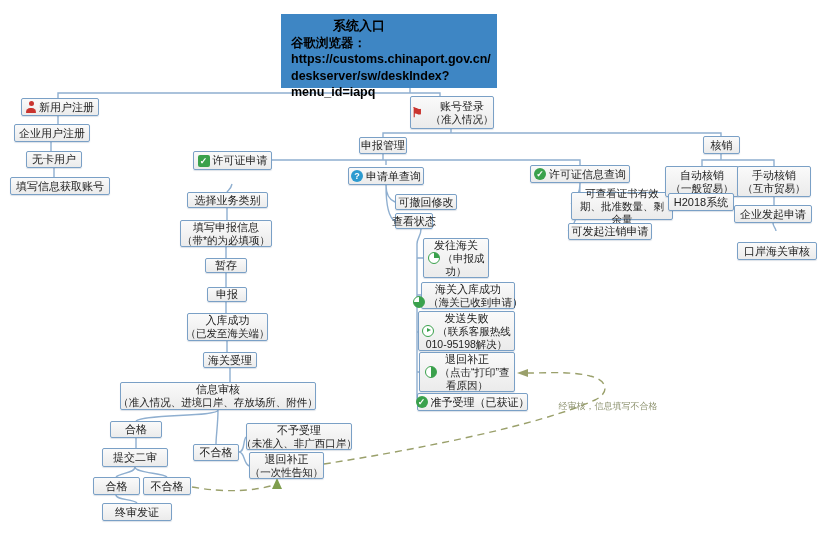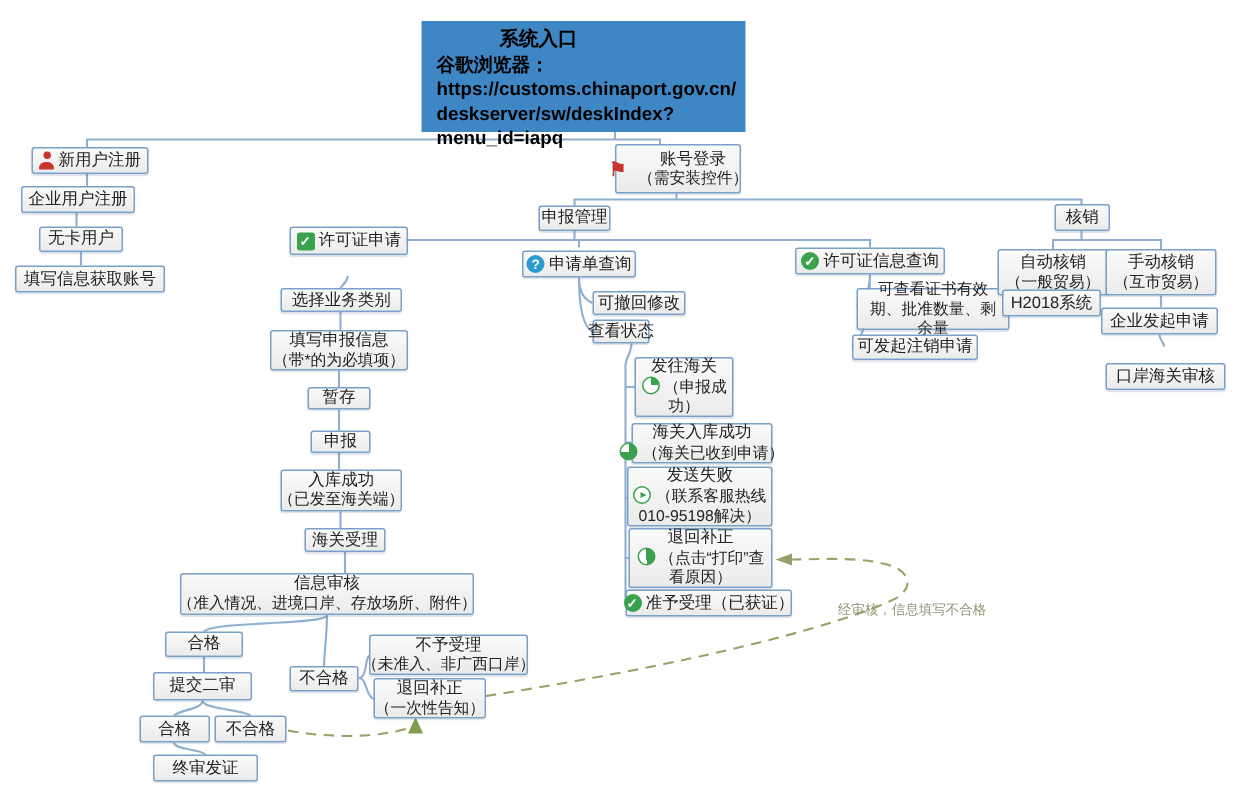--- a/index.html
+++ b/index.html
@@ -104,21 +104,21 @@
     <div class="l1">无卡用户</div>
   </div>
   <div class="node" style="left:10px;top:177px;width:100px;height:18px">
     <div class="l1">填写信息获取账号</div>
   </div>
 
   <div class="node row" style="left:410px;top:96px;width:84px;height:33px">
     <span class="ic ic-flag"></span>
     <div class="txt">
       <div>账号登录</div>
-      <div class="sub nw">（需安装控件）</div>
+      <div class="sub nw">（准入情况）</div>
     </div>
   </div>
 
   <div class="node" style="left:359px;top:137px;width:48px;height:17px">
     <div class="l1">申报管理</div>
   </div>
   <div class="node" style="left:703px;top:136px;width:37px;height:18px">
     <div class="l1">核销</div>
   </div>
 

